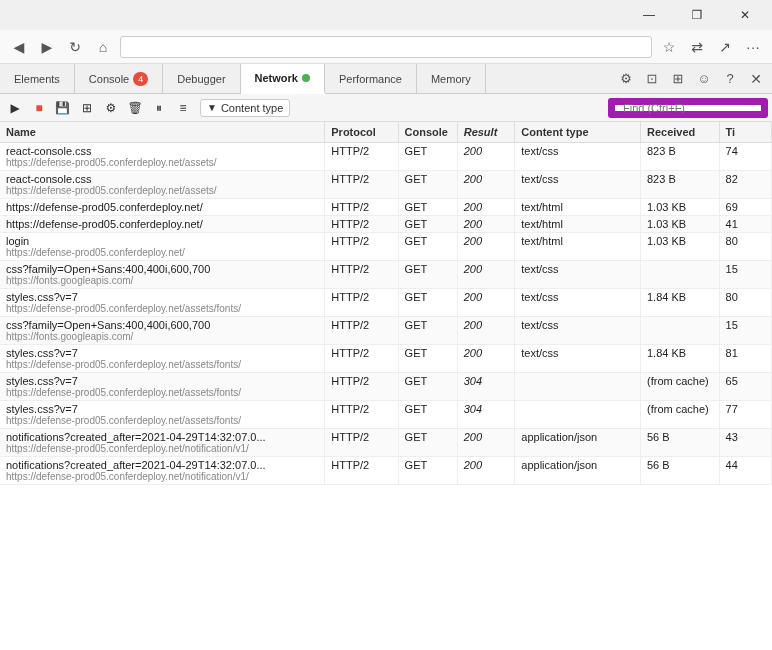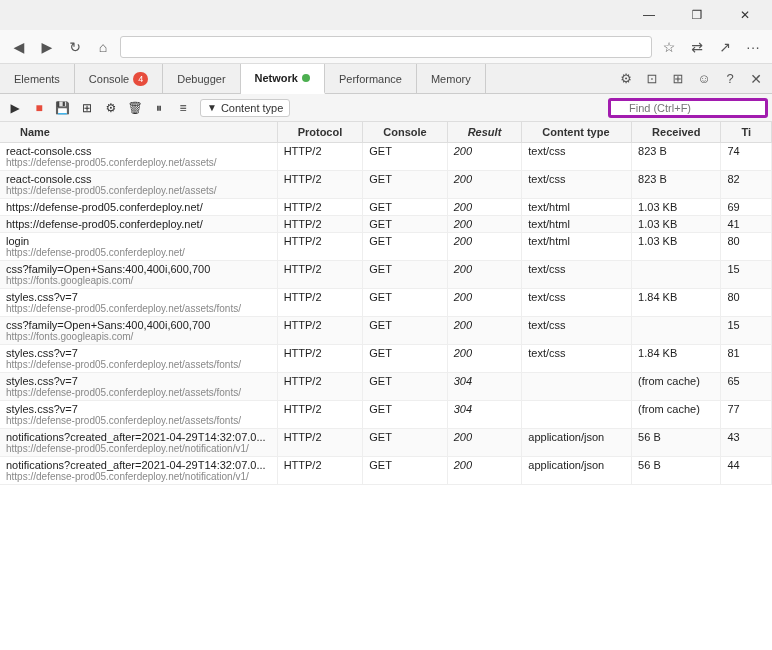--- a/index.html
+++ b/index.html
@@ -127,23 +127,23 @@
       padding: 2px 6px;
       border: 1px solid #ccc;
       border-radius: 3px;
       background: #fff;
       margin-left: 4px;
     }
     .search-box {
       margin-left: auto;
       display: flex; align-items: center;
       background: #fff;
-      border: 3px solid #a21caf;
+      border: 7px solid #a21caf;
       border-radius: 3px;
-      padding: 0 18px;
+      padding: 0 8px;
       height: 20px;
       width: 160px;
     }
     .search-box input {
       border: none; outline: none;
       font-size: 11px; width: 100%; background: transparent;
     }
 
     
     .net-table {
@@ -156,21 +156,21 @@
       border-collapse: collapse;
       font-size: 11px;
     }
     thead tr {
       background: #f5f5f5;
       border-bottom: 1px solid #ddd;
       position: sticky; top: 0; z-index: 10;
     }
     thead th {
       text-align: left;
-      padding: 4px 20px;
+      padding: 4px 6px;
       font-weight: 600;
       color: #333;
       border-right: 1px solid #ddd;
       white-space: nowrap;
       cursor: pointer;
     }
     tbody tr {
       border-bottom: 1px solid #eee;
     }
     tbody tr.alt { background: #fafafa; }

